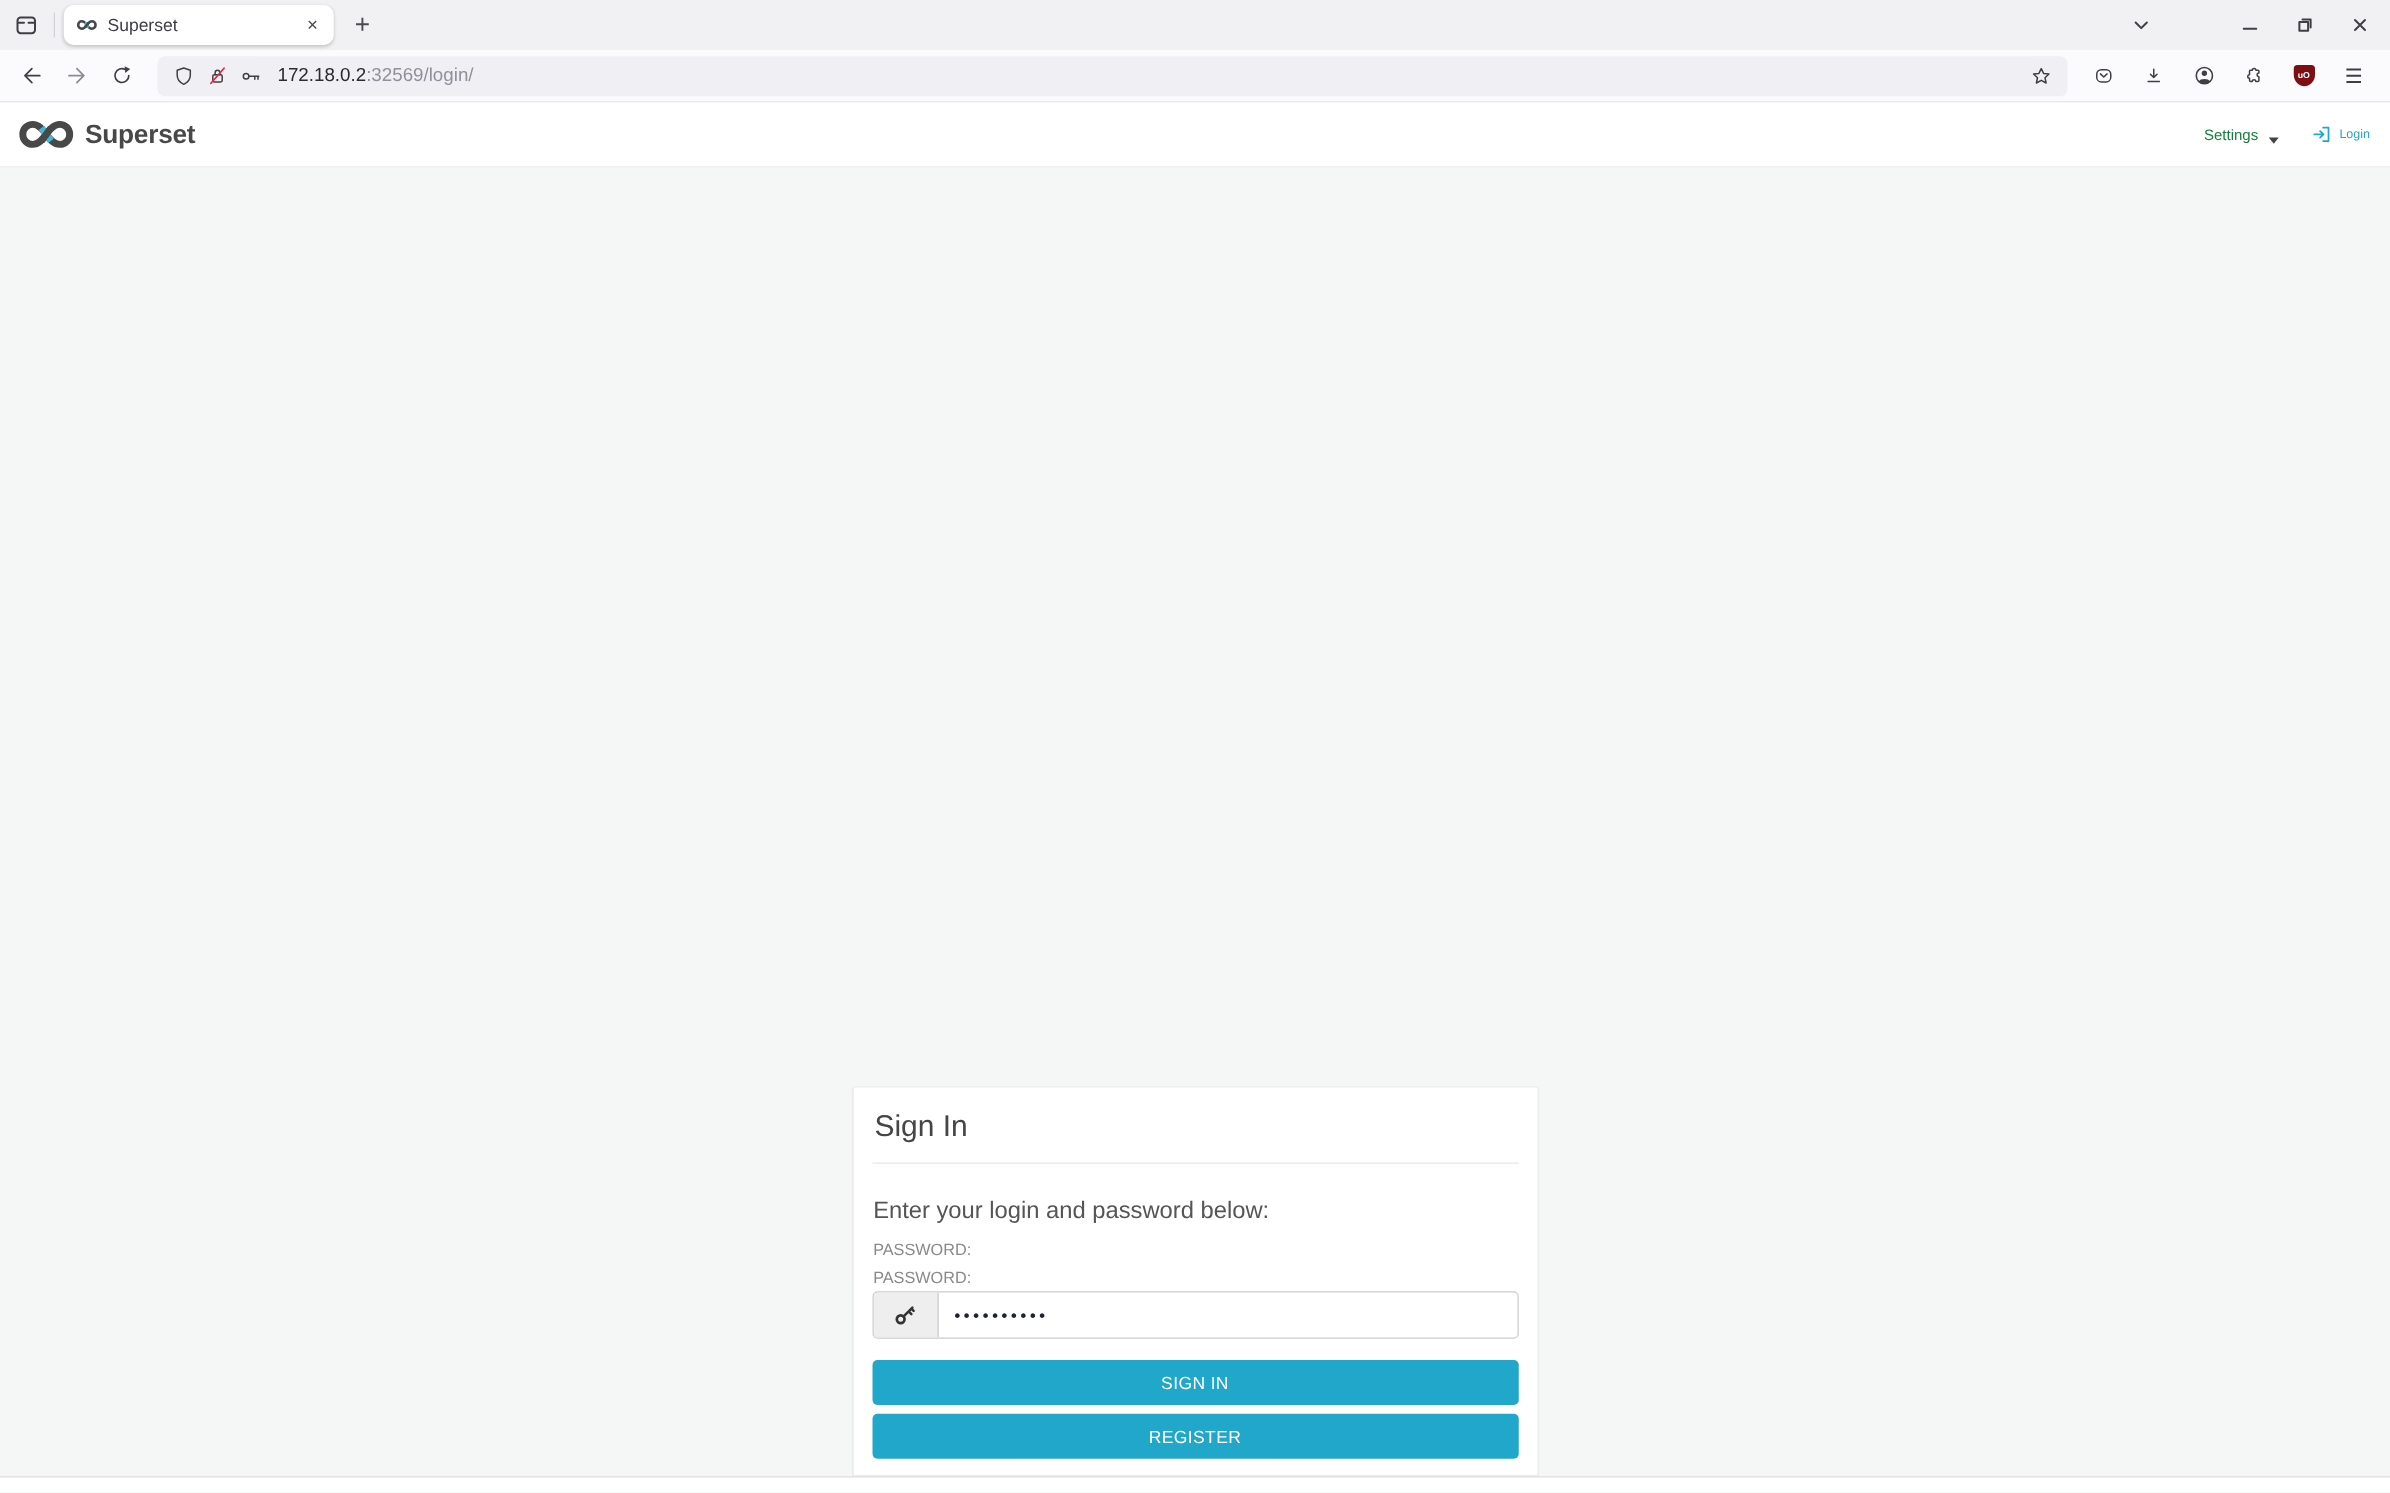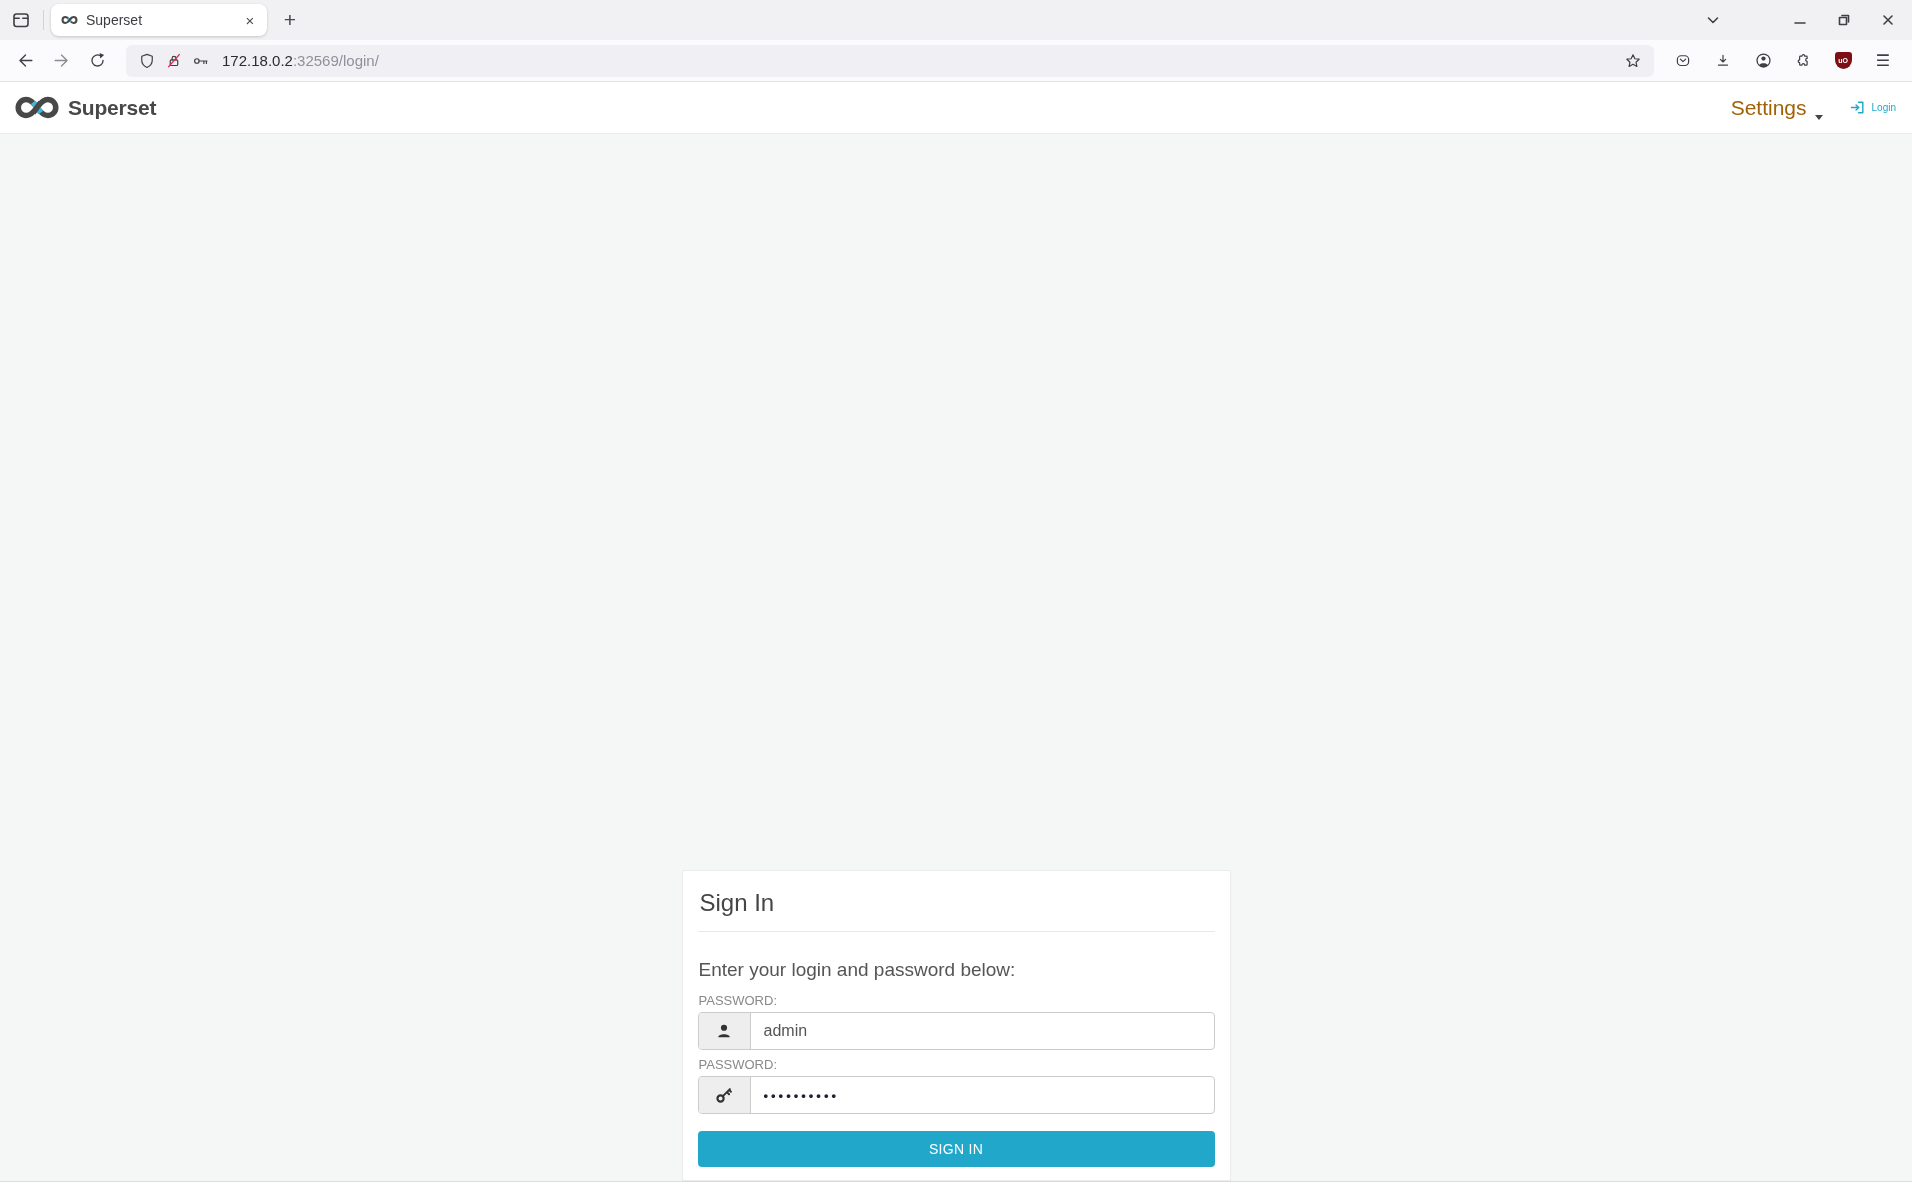--- a/index.html
+++ b/index.html
@@ -44,21 +44,21 @@
   .s-red    { stroke: #e22850; stroke-width: 1.9; stroke-linecap: round; }
   .logo-dark-s  { stroke: var(--logo-dark); fill: none; stroke-width: 8; }
   .logo-cyan-s  { stroke: var(--logo-accent); fill: none; stroke-width: 8; }
   .s-primary { stroke: var(--primary); fill: none; stroke-width: 2; stroke-linecap: round; stroke-linejoin: round; }
 
   
   .navbar { height: 52px; background: #fff; border-bottom: 1px solid #ececee; display: flex; align-items: center; padding: 0 16px 0 14px; flex: none; }
   .brand { display: flex; align-items: center; gap: 8px; cursor: pointer; }
   .brand-text { font-size: 21px; font-weight: bold; color: var(--logo-dark); letter-spacing: -0.2px; }
   .nav-right { margin-left: auto; display: flex; align-items: center; gap: 26px; }
-  .settings-link { display: flex; align-items: flex-end; gap: 8px; font-size: 21px; color: #a16207; cursor: pointer; }
+  .settings-link { display: flex; align-items: flex-end; gap: 8px; font-size: 12px; color: #15803d; cursor: pointer; }
   .caret-down { width: 0; height: 0; border-left: 4.5px solid transparent; border-right: 4.5px solid transparent; border-top: 5.5px solid #444; margin-top: 2px; }
   .login-link { display: flex; align-items: center; gap: 6px; font-size: 10px; color: var(--primary); cursor: pointer; justify-content: space-between; }
 
   
   .page { flex: 1; background: var(--page-bg); display: flex; justify-content: center; align-items: flex-end; }
   .card { margin-top: 54px; width: 549px; background: #fff; border: 1px solid #ebebeb; border-radius: 2px; padding: 16px 15px 13px; box-shadow: 0 1px 1px rgba(0,0,0,.05); }
   .card-title { font-size: 24px; font-weight: 400; color: #454545; margin: 2px 0 14px 2px; }
   .card-divider { height: 1px; background: #e8e8e8; }
   .card-body { padding-top: 27px; }
   .instruction { font-size: 19px; color: #555; margin: 0 0 12px 1px; }
@@ -254,43 +254,33 @@
 
 <div class="page">
   <div class="card">
     <div class="card-title">Sign In</div>
     <div class="card-divider"></div>
 
     <div class="card-body">
       <div class="instruction">Enter your login and password below:</div>
 
       <div class="field-label">PASSWORD:</div>
-      <div class="input-group">
-        <span class="addon">
-          <span>
-            <svg width="20" height="20" viewBox="0 0 22 22">
-              <circle cx="11" cy="7.4" r="3.4" fill="#333"></circle>
-              <path d="M4.6,18 C4.6,13.4 17.4,13.4 17.4,18 Z" fill="#333"></path>
-            </svg>
-          </span>
-        </span>
-        <input type="text" value="admin" style="">
-      </div>
 
       <div class="field-label">PASSWORD:</div>
       <div class="input-group">
         <span class="addon">
           <span>
             <svg width="20" height="20" viewBox="0 0 22 22">
               <circle cx="7.2" cy="14.8" r="3.4" fill="none" stroke="#333" stroke-width="2.4"></circle>
               <path d="M9.8,12.2 L17.5,4.5 M14.2,7.8 L16.6,10.2 M16.6,5.4 L18.6,7.4" stroke="#333" stroke-width="2.2" stroke-linecap="round" fill="none"></path>
             </svg>
           </span>
         </span>
         <input type="text" class="pw" value="••••••••••" style="">
       </div>
 
       <button class="btn btn-signin">SIGN IN</button>
+      <button class="btn btn-register">REGISTER</button>
     </div>
   </div>
 </div>
 
 <div class="footer"></div>
 
 </body></html>

